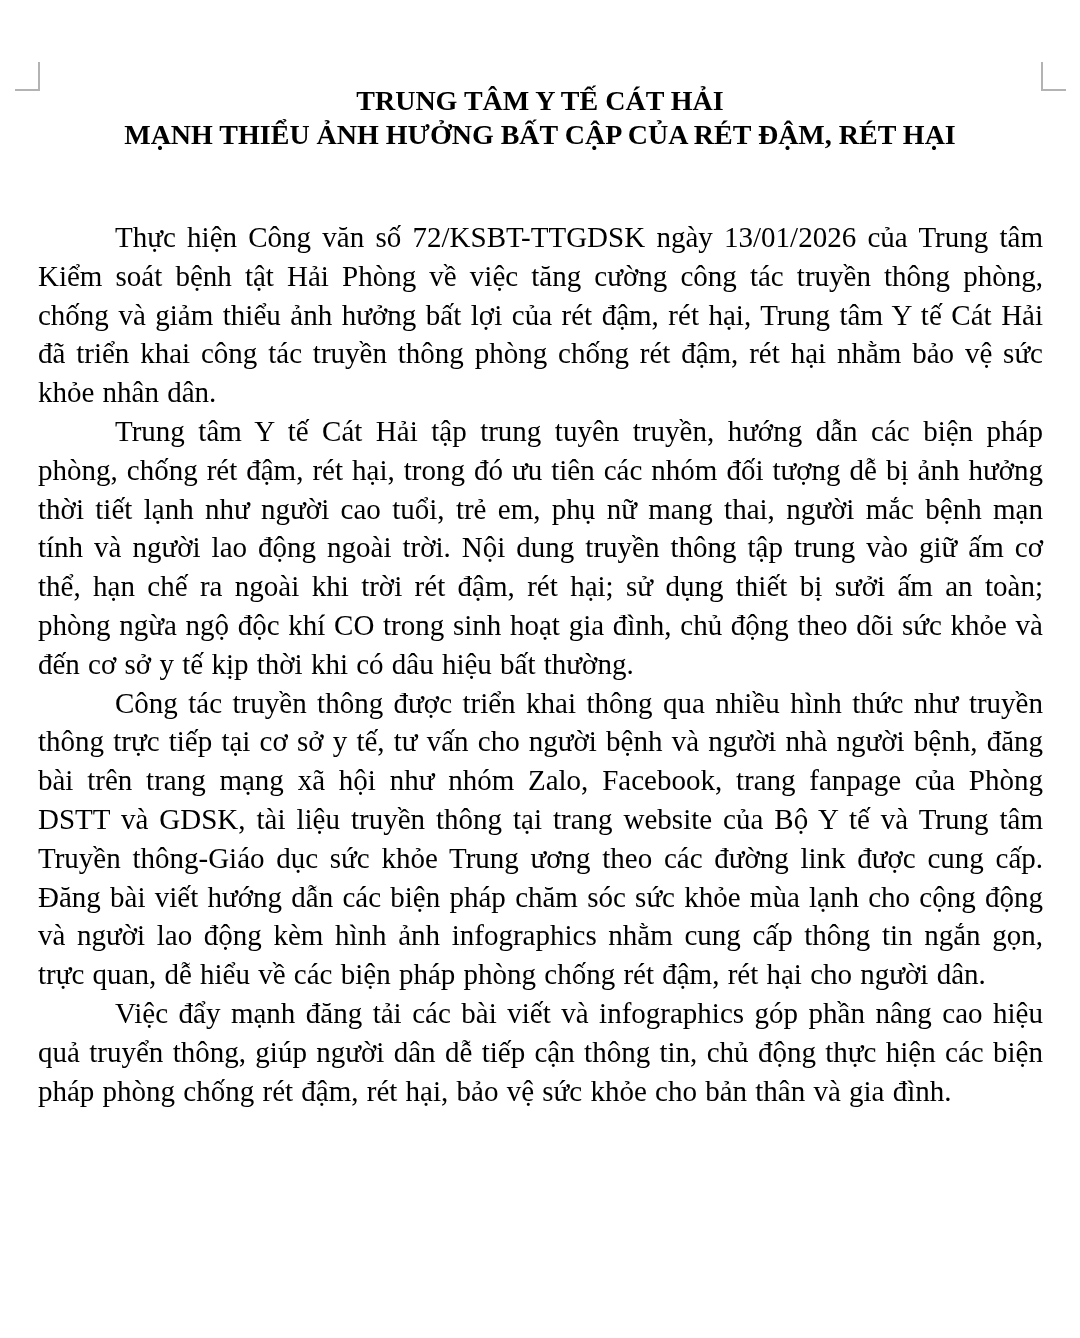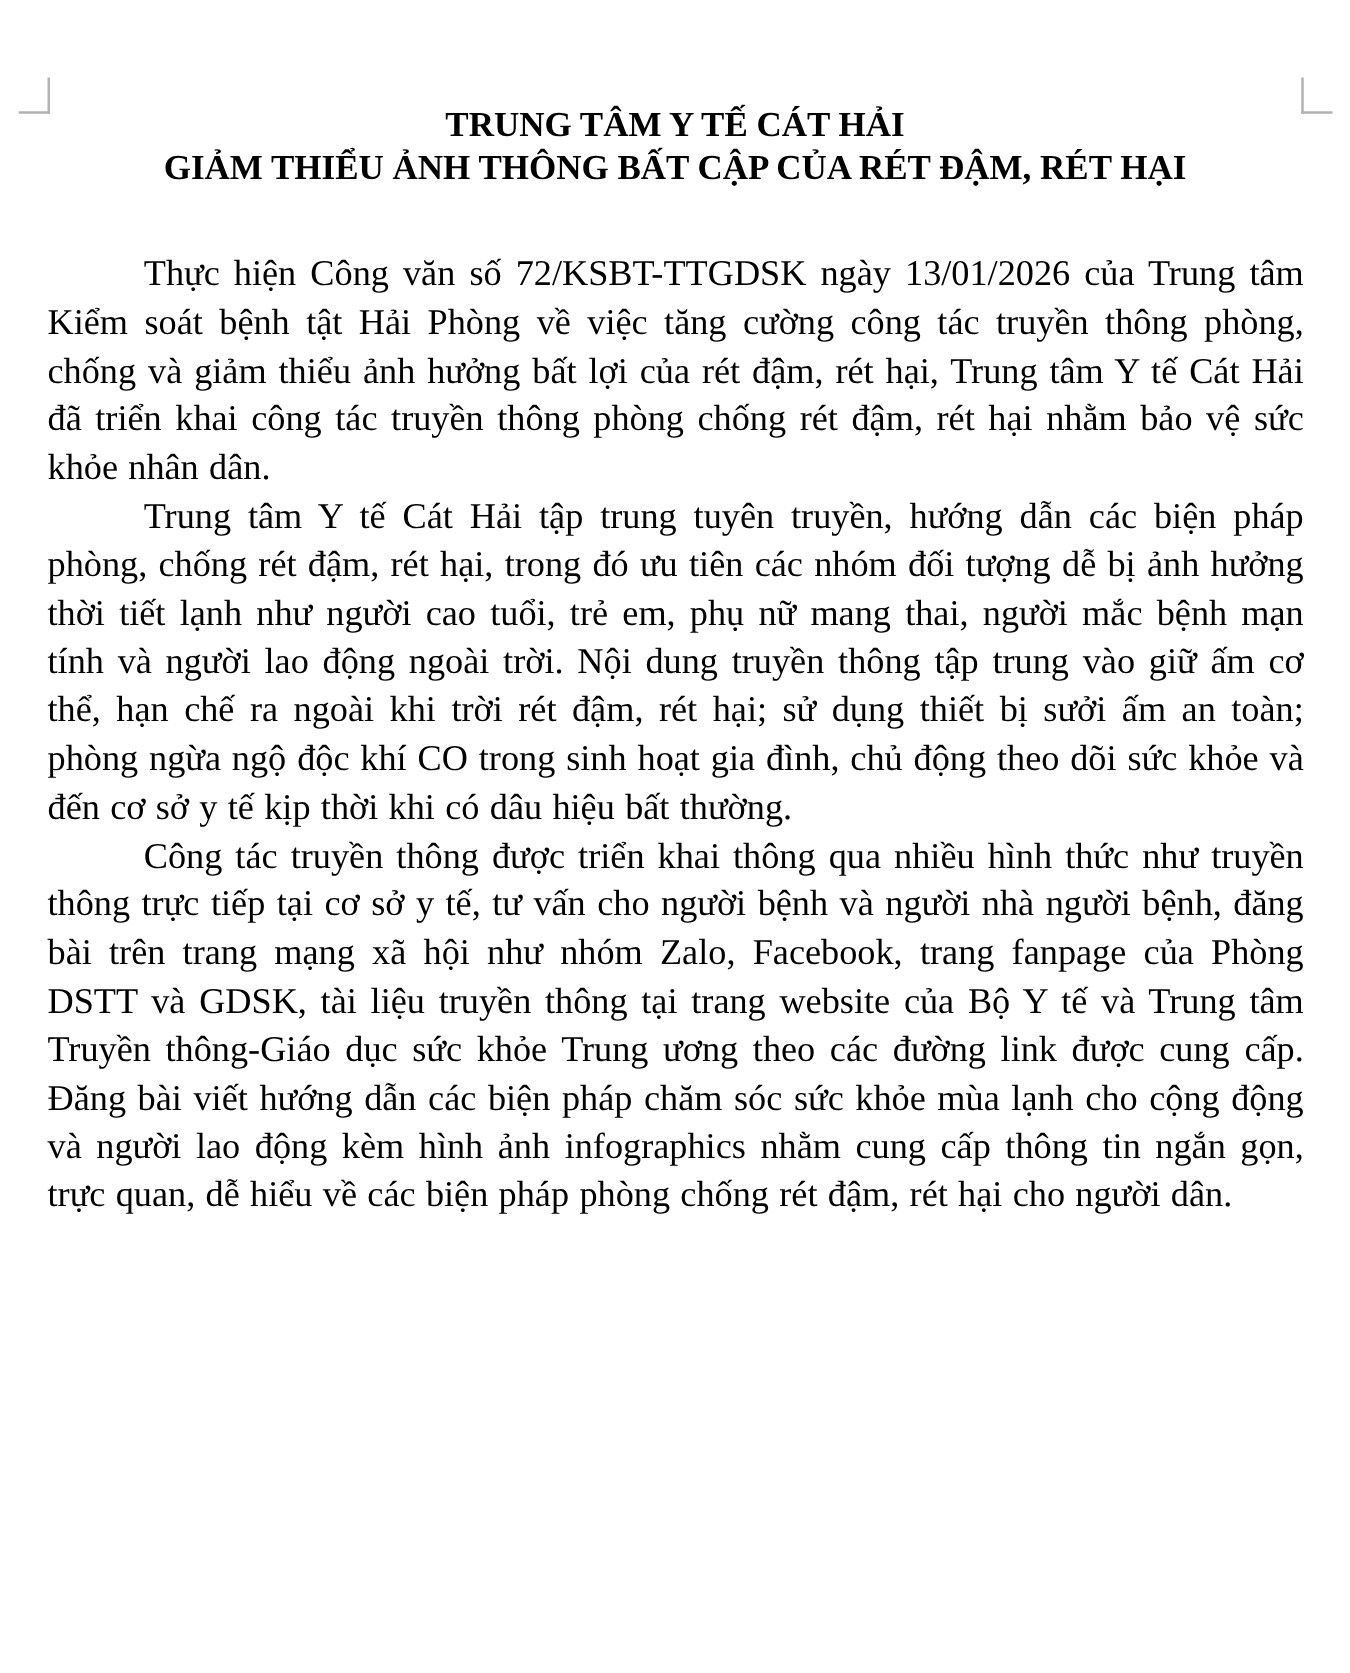--- a/index.html
+++ b/index.html
@@ -28,21 +28,21 @@
     padding-top: 84px;
     text-align: center;
     font-weight: bold;
     font-size: 28px;
     line-height: 34px;
     letter-spacing: 0px;
   }
   .title-line { display: block; }
 
   .body-block {
-    margin-top: 48px;
+    margin-top: 66px;
     padding: 0 37px 0 38px;
   }
   .body-block p {
     margin: 0;
     font-size: 29px;
     line-height: 38.8px;
     text-align: justify;
     text-indent: 77px;
     word-spacing: 1px;
   }
@@ -52,22 +52,23 @@
 
 <div class="page">
 
   <div class="crop-mark crop-tl-v"></div>
   <div class="crop-mark crop-tl-h"></div>
   <div class="crop-mark crop-tr-v"></div>
   <div class="crop-mark crop-tr-h"></div>
 
   <h1 class="title-block">
     <span class="title-line">TRUNG TÂM Y TẾ CÁT HẢI</span>
-    <span class="title-line">GIẢM THIỂU ẢNH THÔNG BẤT CẬP CỦA RÉT ĐẬM, RÉT HẠI</span>
+    <span class="title-line">MẠNH THIỂU ẢNH HƯỞNG BẤT CẬP CỦA RÉT ĐẬM, RÉT HẠI</span>
   </h1>
 
   <div class="body-block">
     <p>Thực hiện Công văn số 72/KSBT-TTGDSK ngày 13/01/2026 của Trung tâm Kiểm soát bệnh tật Hải Phòng về việc tăng cường công tác truyền thông phòng, chống và giảm thiểu ảnh hưởng bất lợi của rét đậm, rét hại, Trung tâm Y tế Cát Hải đã triển khai công tác truyền thông phòng chống rét đậm, rét hại nhằm bảo vệ sức khỏe nhân dân.</p>
     <p>Trung tâm Y tế Cát Hải tập trung tuyên truyền, hướng dẫn các biện pháp phòng, chống rét đậm, rét hại, trong đó ưu tiên các nhóm đối tượng dễ bị ảnh hưởng thời tiết lạnh như người cao tuổi, trẻ em, phụ nữ mang thai, người mắc bệnh mạn tính và người lao động ngoài trời. Nội dung truyền thông tập trung vào giữ ấm cơ thể, hạn chế ra ngoài khi trời rét đậm, rét hại; sử dụng thiết bị sưởi ấm an toàn; phòng ngừa ngộ độc khí CO trong sinh hoạt gia đình, chủ động theo dõi sức khỏe và đến cơ sở y tế kịp thời khi có dâu hiệu bất thường.</p>
     <p>Công tác truyền thông được triển khai thông qua nhiều hình thức như truyền thông trực tiếp tại cơ sở y tế, tư vấn cho người bệnh và người nhà người bệnh, đăng bài trên trang mạng xã hội như nhóm Zalo, Facebook, trang fanpage của Phòng DSTT và GDSK, tài liệu truyền thông tại trang website của Bộ Y tế và Trung tâm Truyền thông-Giáo dục sức khỏe Trung ương theo các đường link được cung cấp. Đăng bài viết hướng dẫn các biện pháp chăm sóc sức khỏe mùa lạnh cho cộng động và người lao động kèm hình ảnh infographics nhằm cung cấp thông tin ngắn gọn, trực quan, dễ hiểu về các biện pháp phòng chống rét đậm, rét hại cho người dân.</p>
+    <p>Việc đẩy mạnh đăng tải các bài viết và infographics góp phần nâng cao hiệu quả truyển thông, giúp người dân dễ tiếp cận thông tin, chủ động thực hiện các biện pháp phòng chống rét đậm, rét hại, bảo vệ sức khỏe cho bản thân và gia đình.</p>
   </div>
 
 </div>
 
 </body></html>

